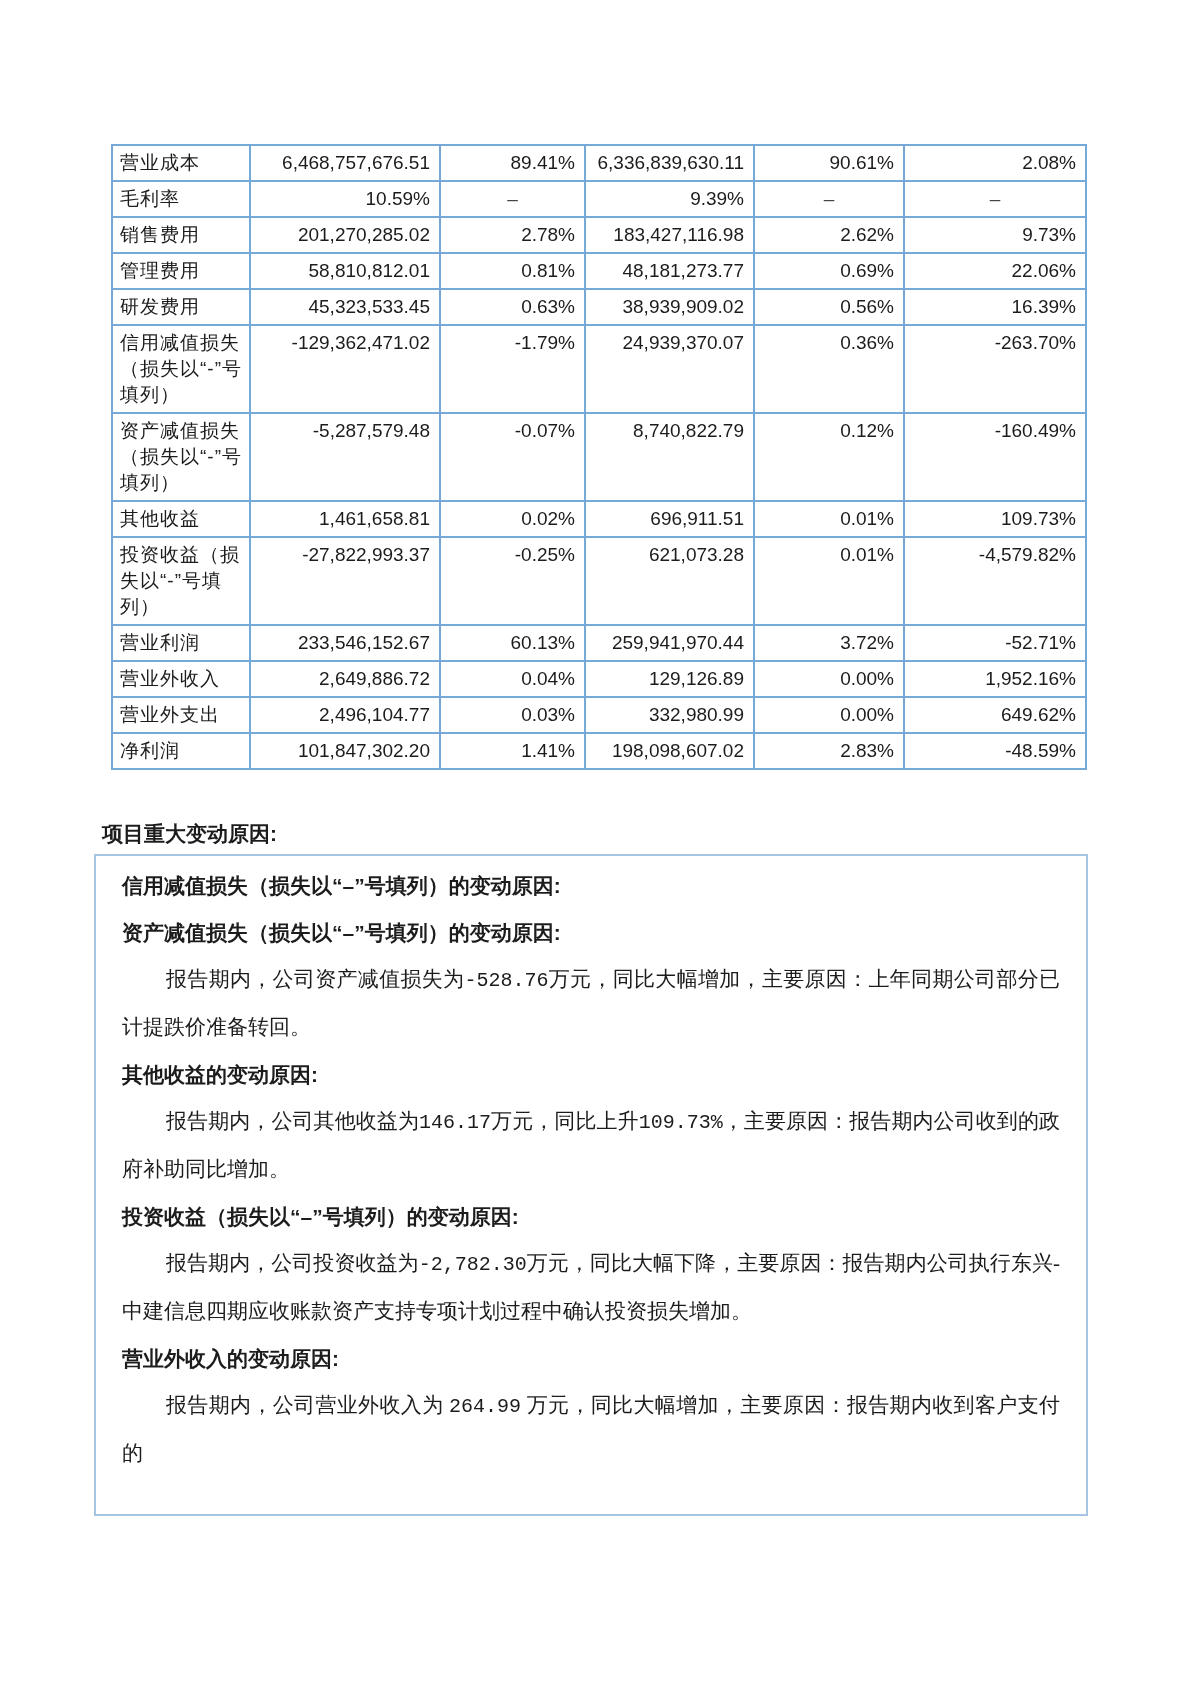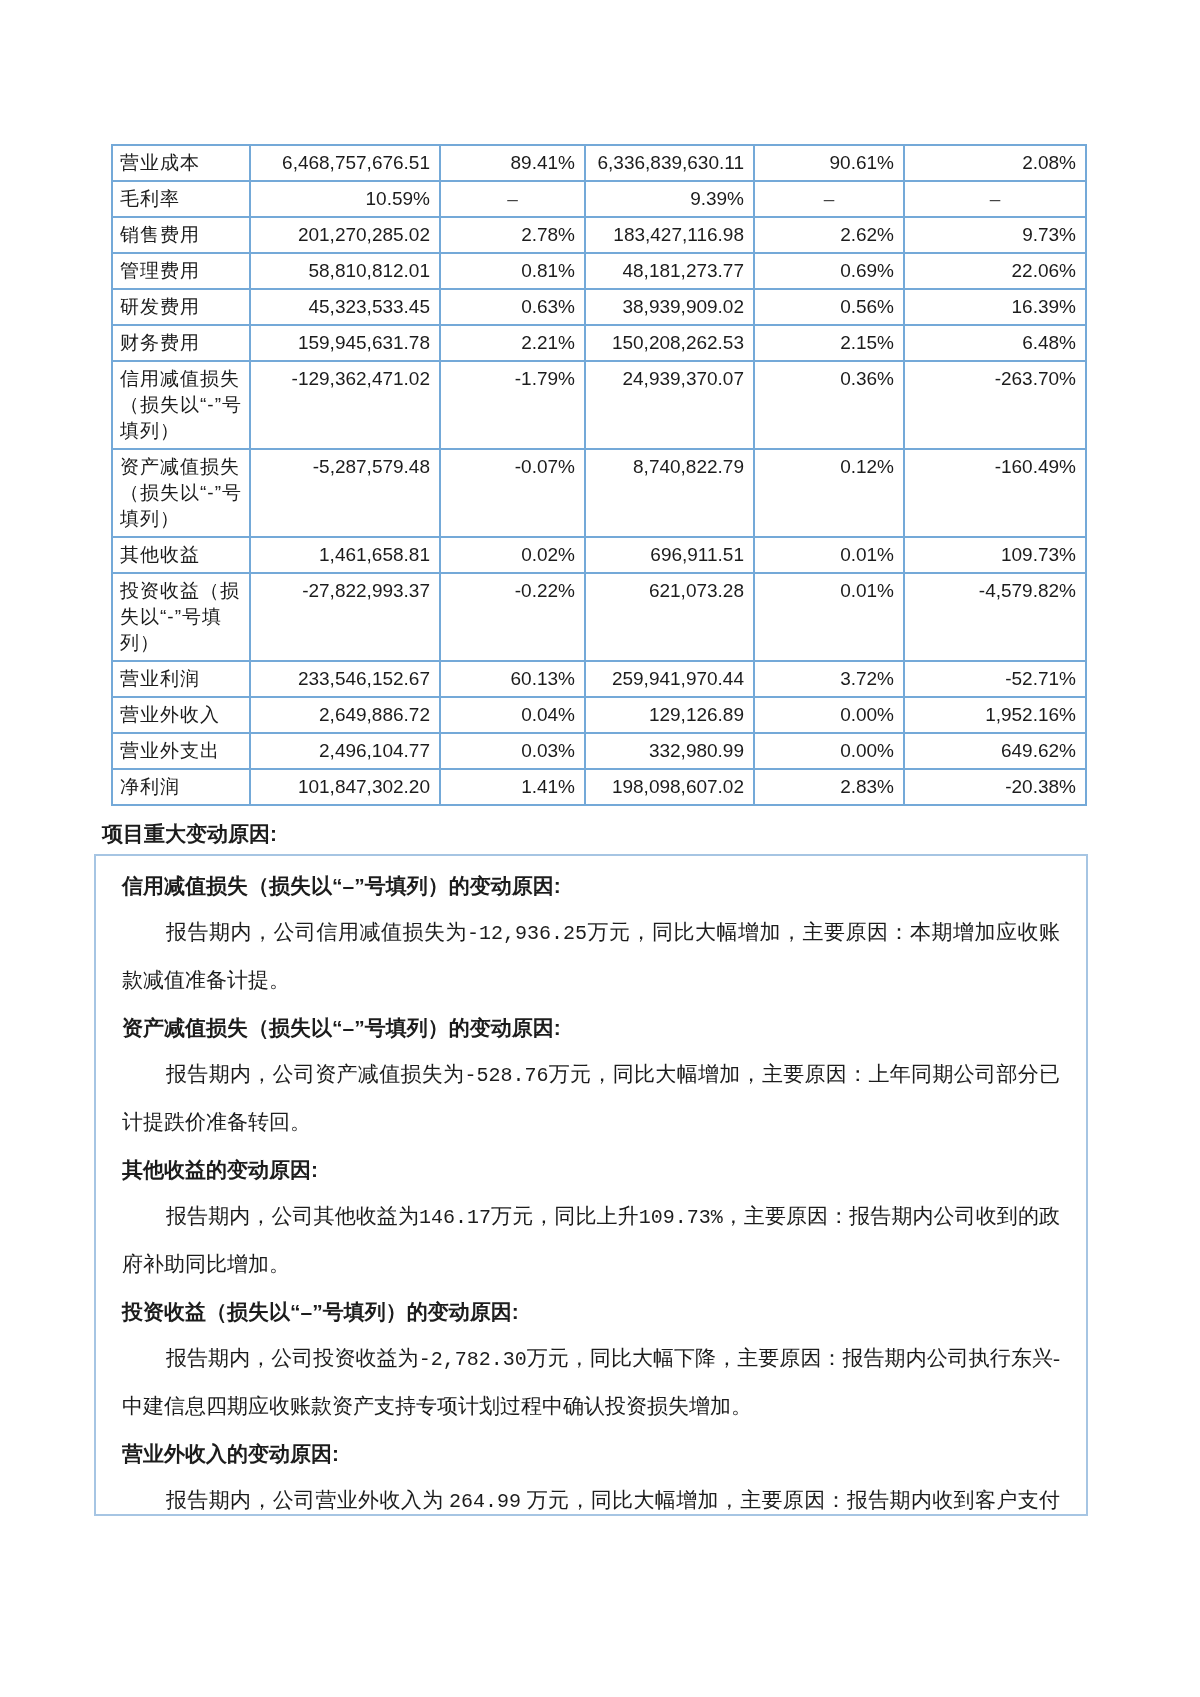--- a/index.html
+++ b/index.html
@@ -97,28 +97,20 @@
       </tr>
       <tr>
         <td class="lbl">研发费用</td>
         <td class="r">45,323,533.45</td>
         <td class="r">0.63%</td>
         <td class="r">38,939,909.02</td>
         <td class="r">0.56%</td>
         <td class="r">16.39%</td>
       </tr>
       <tr>
-        <td class="lbl">财务费用</td>
-        <td class="r">159,945,631.78</td>
-        <td class="r">2.21%</td>
-        <td class="r">150,208,262.53</td>
-        <td class="r">2.15%</td>
-        <td class="r">6.48%</td>
-      </tr>
-      <tr>
         <td class="lbl">信用减值损失（损失以“-”号填列）</td>
         <td class="r">-129,362,471.02</td>
         <td class="r">-1.79%</td>
         <td class="r">24,939,370.07</td>
         <td class="r">0.36%</td>
         <td class="r">-263.70%</td>
       </tr>
       <tr>
         <td class="lbl">资产减值损失（损失以“-”号填列）</td>
         <td class="r">-5,287,579.48</td>
@@ -131,21 +123,21 @@
         <td class="lbl">其他收益</td>
         <td class="r">1,461,658.81</td>
         <td class="r">0.02%</td>
         <td class="r">696,911.51</td>
         <td class="r">0.01%</td>
         <td class="r">109.73%</td>
       </tr>
       <tr>
         <td class="lbl">投资收益（损失以“-”号填列）</td>
         <td class="r">-27,822,993.37</td>
-        <td class="r">-0.22%</td>
+        <td class="r">-0.25%</td>
         <td class="r">621,073.28</td>
         <td class="r">0.01%</td>
         <td class="r">-4,579.82%</td>
       </tr>
       <tr>
         <td class="lbl">营业利润</td>
         <td class="r">233,546,152.67</td>
         <td class="r">60.13%</td>
         <td class="r">259,941,970.44</td>
         <td class="r">3.72%</td>
@@ -166,30 +158,29 @@
         <td class="r">332,980.99</td>
         <td class="r">0.00%</td>
         <td class="r">649.62%</td>
       </tr>
       <tr>
         <td class="lbl">净利润</td>
         <td class="r">101,847,302.20</td>
         <td class="r">1.41%</td>
         <td class="r">198,098,607.02</td>
         <td class="r">2.83%</td>
-        <td class="r">-20.38%</td>
+        <td class="r">-48.59%</td>
       </tr>
     </tbody>
 </table>
 
 <div class="section-title">项目重大变动原因:</div>
 
 <div class="reason-box" id="reason-box">
     <div class="reason-h">信用减值损失（损失以“–”号填列）的变动原因:</div>
-    <p class="reason-p">报告期内，公司信用减值损失为<span class="num">-12,936.25</span>万元，同比大幅增加，主要原因：本期增加应收账款减值准备计提。</p>
     <div class="reason-h">资产减值损失（损失以“–”号填列）的变动原因:</div>
     <p class="reason-p">报告期内，公司资产减值损失为<span class="num">-528.76</span>万元，同比大幅增加，主要原因：上年同期公司部分已计提跌价准备转回。</p>
     <div class="reason-h">其他收益的变动原因:</div>
     <p class="reason-p">报告期内，公司其他收益为<span class="num">146.17</span>万元，同比上升<span class="num">109.73%</span>，主要原因：报告期内公司收到的政府补助同比增加。</p>
     <div class="reason-h">投资收益（损失以“–”号填列）的变动原因:</div>
     <p class="reason-p">报告期内，公司投资收益为<span class="num">-2,782.30</span>万元，同比大幅下降，主要原因：报告期内公司执行东兴-中建信息四期应收账款资产支持专项计划过程中确认投资损失增加。</p>
     <div class="reason-h">营业外收入的变动原因:</div>
     <p class="reason-p">报告期内，公司营业外收入为 <span class="num">264.99</span> 万元，同比大幅增加，主要原因：报告期内收到客户支付的</p>
   </div>
 

